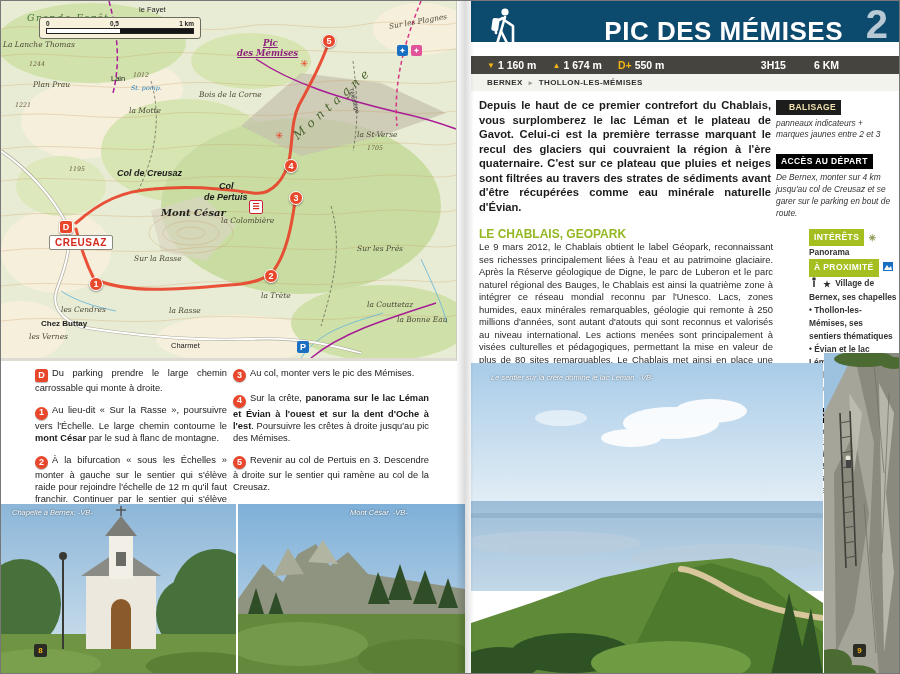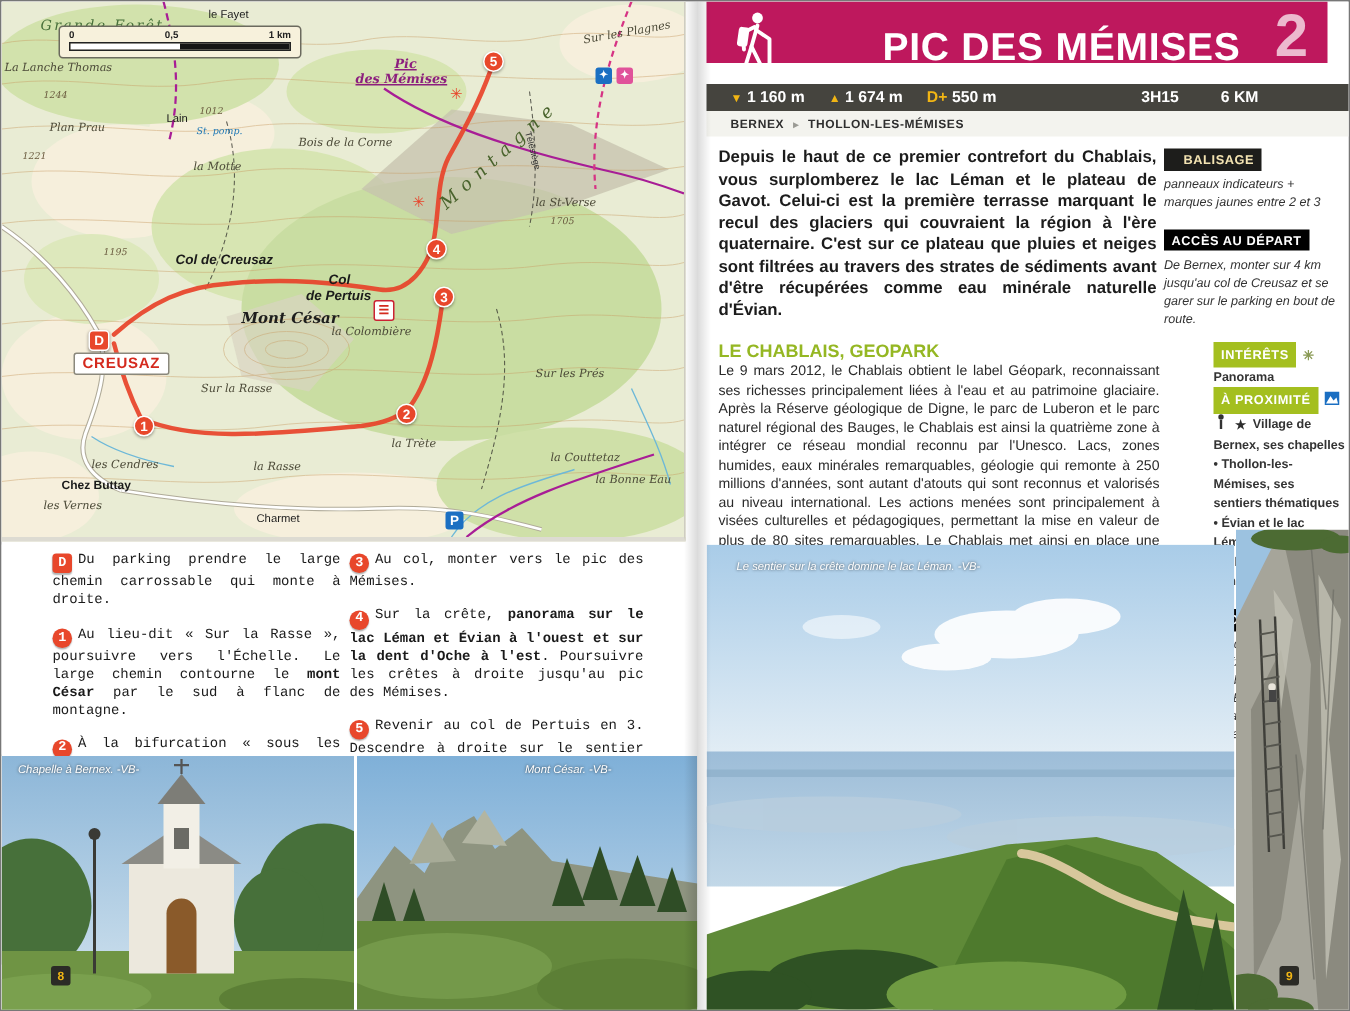--- a/index.html
+++ b/index.html
@@ -33,38 +33,38 @@
   .scalebar .nums{display:flex;justify-content:space-between;margin-bottom:1px;font-weight:bold;}
   .scalebar .bar{height:4px;border:1px solid #222;background:linear-gradient(90deg,#fff 0 50%,#151515 50% 100%);}
   .picto{position:absolute;width:12px;height:12px;background:#fff;border:1px solid #c23;border-radius:2px;
          color:#d42a1e;font-size:8px;line-height:11px;text-align:center;font-weight:bold;}
   .lifticon{position:absolute;width:11px;height:11px;border-radius:2px;color:#fff;font-size:7px;line-height:11px;
             text-align:center;font-weight:bold;}
   .viewpoint{position:absolute;color:#e8432a;font-size:10px;line-height:1;}
   .parking{position:absolute;width:12px;height:12px;background:#1b6fc2;border-radius:2px;color:#fff;
            font:bold 9px "Liberation Sans",sans-serif;line-height:12px;text-align:center;}
   .directions{position:absolute;left:0;top:362px;width:464px;height:140px;background:#fff;}
-  .dcol{position:absolute;top:4px;font-size:9.3px;color:#1a1a1a;line-height:1.3;text-align:justify;font-family:Liberation Mono, monospace;}
+  .dcol{position:absolute;top:4px;font-size:9.3px;color:#1a1a1a;line-height:1.3;text-align:justify;}
   .dcol1{left:34px;width:192px;}
   .dcol2{left:232px;width:196px;}
   .step{margin:0 0 10px;}
   .stepmark{display:inline-flex;width:13px;height:13px;border-radius:50%;background:#e8472b;color:#fff;
             font-weight:bold;font-size:9px;align-items:center;justify-content:center;margin-right:4px;
             vertical-align:-2px;box-shadow:0 1px 1px rgba(0,0,0,.3);}
   .stepmark.sq{border-radius:2.5px;}
   .photos{position:absolute;left:0;top:503px;width:464px;height:171px;display:flex;gap:2px;background:#fff;}
   .photo{position:relative;height:171px;overflow:hidden;}
   .caption{position:absolute;color:#fff;font-style:italic;font-size:7.5px;line-height:1.3;
            text-shadow:0 0 2px rgba(0,0,0,.7);z-index:5;}
   
   .gutter{position:absolute;left:455px;top:0;width:18px;height:674px;
           background:linear-gradient(90deg,rgba(0,0,0,0),rgba(0,0,0,.14) 50%,rgba(0,0,0,0));z-index:8;}
   
   .page-right{position:absolute;left:464px;top:0;width:436px;height:674px;background:#fff;}
-  .hdr{position:absolute;left:6px;right:16px;top:0;height:41px;background:#be185d;}
+  .hdr{position:absolute;left:6px;right:0;top:0;height:41px;background:#0c4a6e;}
   .hdr-title{position:absolute;right:58px;top:15px;color:#fff;font-weight:bold;font-size:26px;letter-spacing:.5px;}
   .hdr-num{position:absolute;right:13px;top:1px;color:rgba(255,255,255,.7);font-weight:bold;font-size:40px;}
   .hiker{position:absolute;left:12px;top:4px;}
   .stats{position:absolute;left:6px;right:0;top:55px;height:18px;background:#45443e;display:flex;align-items:center;
          color:#fff;font-weight:bold;font-size:10.5px;padding-left:16px;box-sizing:border-box;}
   .stats .tri{color:#f1b514;font-size:8px;margin-right:3px;}
   .stats .dp{color:#f1b514;margin-right:3px;}
   .stats .item{margin-right:16px;display:flex;align-items:center;}
   .stats .time{margin-left:auto;text-transform:uppercase;}
   .stats .dist{margin-left:28px;margin-right:62px;text-transform:uppercase;}

